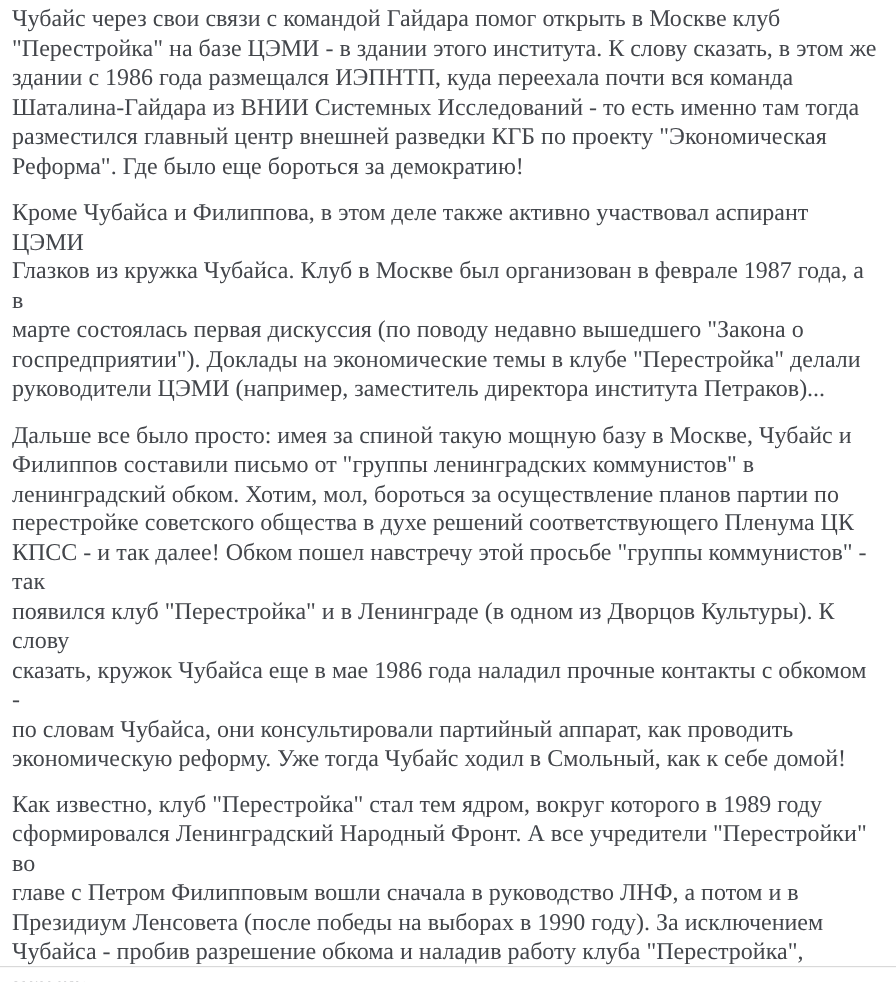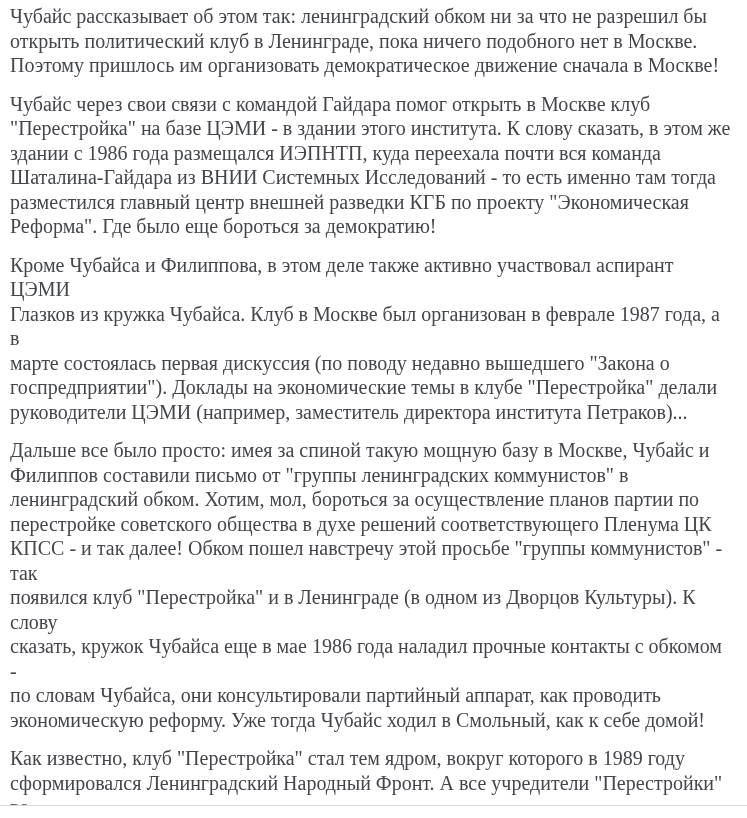--- a/index.html
+++ b/index.html
@@ -38,23 +38,20 @@
     height: 13px;
     background: var(--bg-color, #ffffff);
     border-top: 1px solid var(--divider-color, #d9d9d9);
   }
 </style>
 </head>
 <body>
 
 <div class="page">
   <article class="article">
-    <p class="para">Чубайс рассказывает об этом так: ленинградский обком ни за что не разрешил бы
-открыть политический клуб в Ленинграде, пока ничего подобного нет в Москве.
-Поэтому пришлось им организовать демократическое движение сначала в Москве!</p>
     <p class="para">Чубайс через свои связи с командой Гайдара помог открыть в Москве клуб
 "Перестройка" на базе ЦЭМИ - в здании этого института. К слову сказать, в этом же
 здании с 1986 года размещался ИЭПНТП, куда переехала почти вся команда
 Шаталина-Гайдара из ВНИИ Системных Исследований - то есть именно там тогда
 разместился главный центр внешней разведки КГБ по проекту "Экономическая
 Реформа". Где было еще бороться за демократию!</p>
     <p class="para">Кроме Чубайса и Филиппова, в этом деле также активно участвовал аспирант ЦЭМИ
 Глазков из кружка Чубайса. Клуб в Москве был организован в феврале 1987 года, а в
 марте состоялась первая дискуссия (по поводу недавно вышедшего "Закона о
 госпредприятии"). Доклады на экономические темы в клубе "Перестройка" делали

